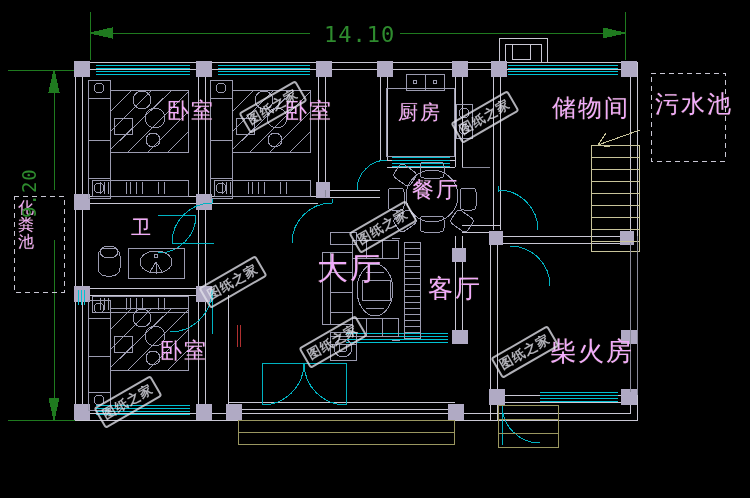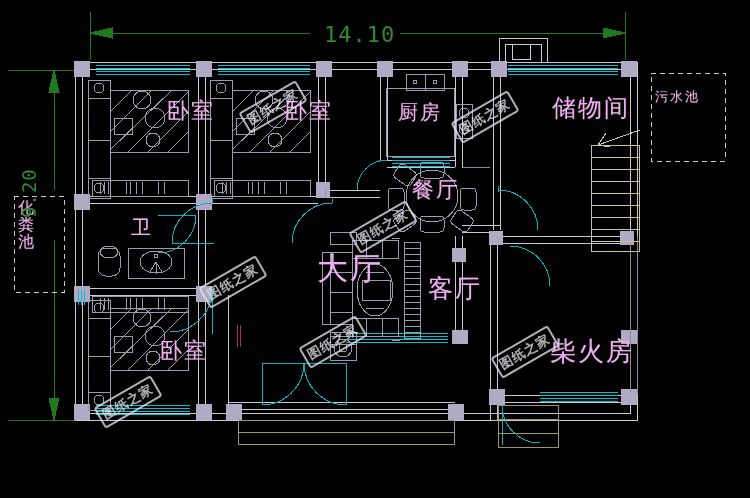--- a/index.html
+++ b/index.html
@@ -373,21 +373,21 @@
   <div class="roomlabel" style="left:412px;top:175px;font-size:22px;">餐厅</div>
 
   <div class="roomlabel" style="left:505px;top:92px;font-size:24px;margin-left:47px;">储物间</div>
 
   <div class="roomlabel" style="left:280px;top:248px;font-size:31px;margin-left:37px;">大厅</div>
 
   <div class="roomlabel" style="left:550px;top:334px;font-size:26px;">柴火房</div>
 
   <div class="roomlabel" style="left:428px;top:272px;font-size:25px;">客厅</div>
 
-  <div class="roomlabel" style="left:655px;top:88px;font-size:13px;">污水池</div>
+  <div class="roomlabel" style="left:655px;top:88px;font-size:24px;">污水池</div>
 
   <div class="roomlabel" style="left:18px;top:200px;font-size:16px;width:20px;white-space:normal;line-height:1.05;letter-spacing:0;">化粪池</div>
 
   <div class="dimlabel" style="left:324px;top:22px;font-size:22px;">14.10</div>
 
   <div class="dimlabel" style="left:18px;top:218px;font-size:19px;transform:rotate(-90deg);transform-origin:left top;">9.20</div>
 
   <div class="watermark" style="left:95px;top:390px;font-size:13px;transform:rotate(-30deg);">图纸之家</div>
   <div class="watermark" style="left:240px;top:95px;font-size:13px;transform:rotate(-30deg);">图纸之家</div>
   <div class="watermark" style="left:350px;top:215px;font-size:13px;transform:rotate(-30deg);">图纸之家</div>

